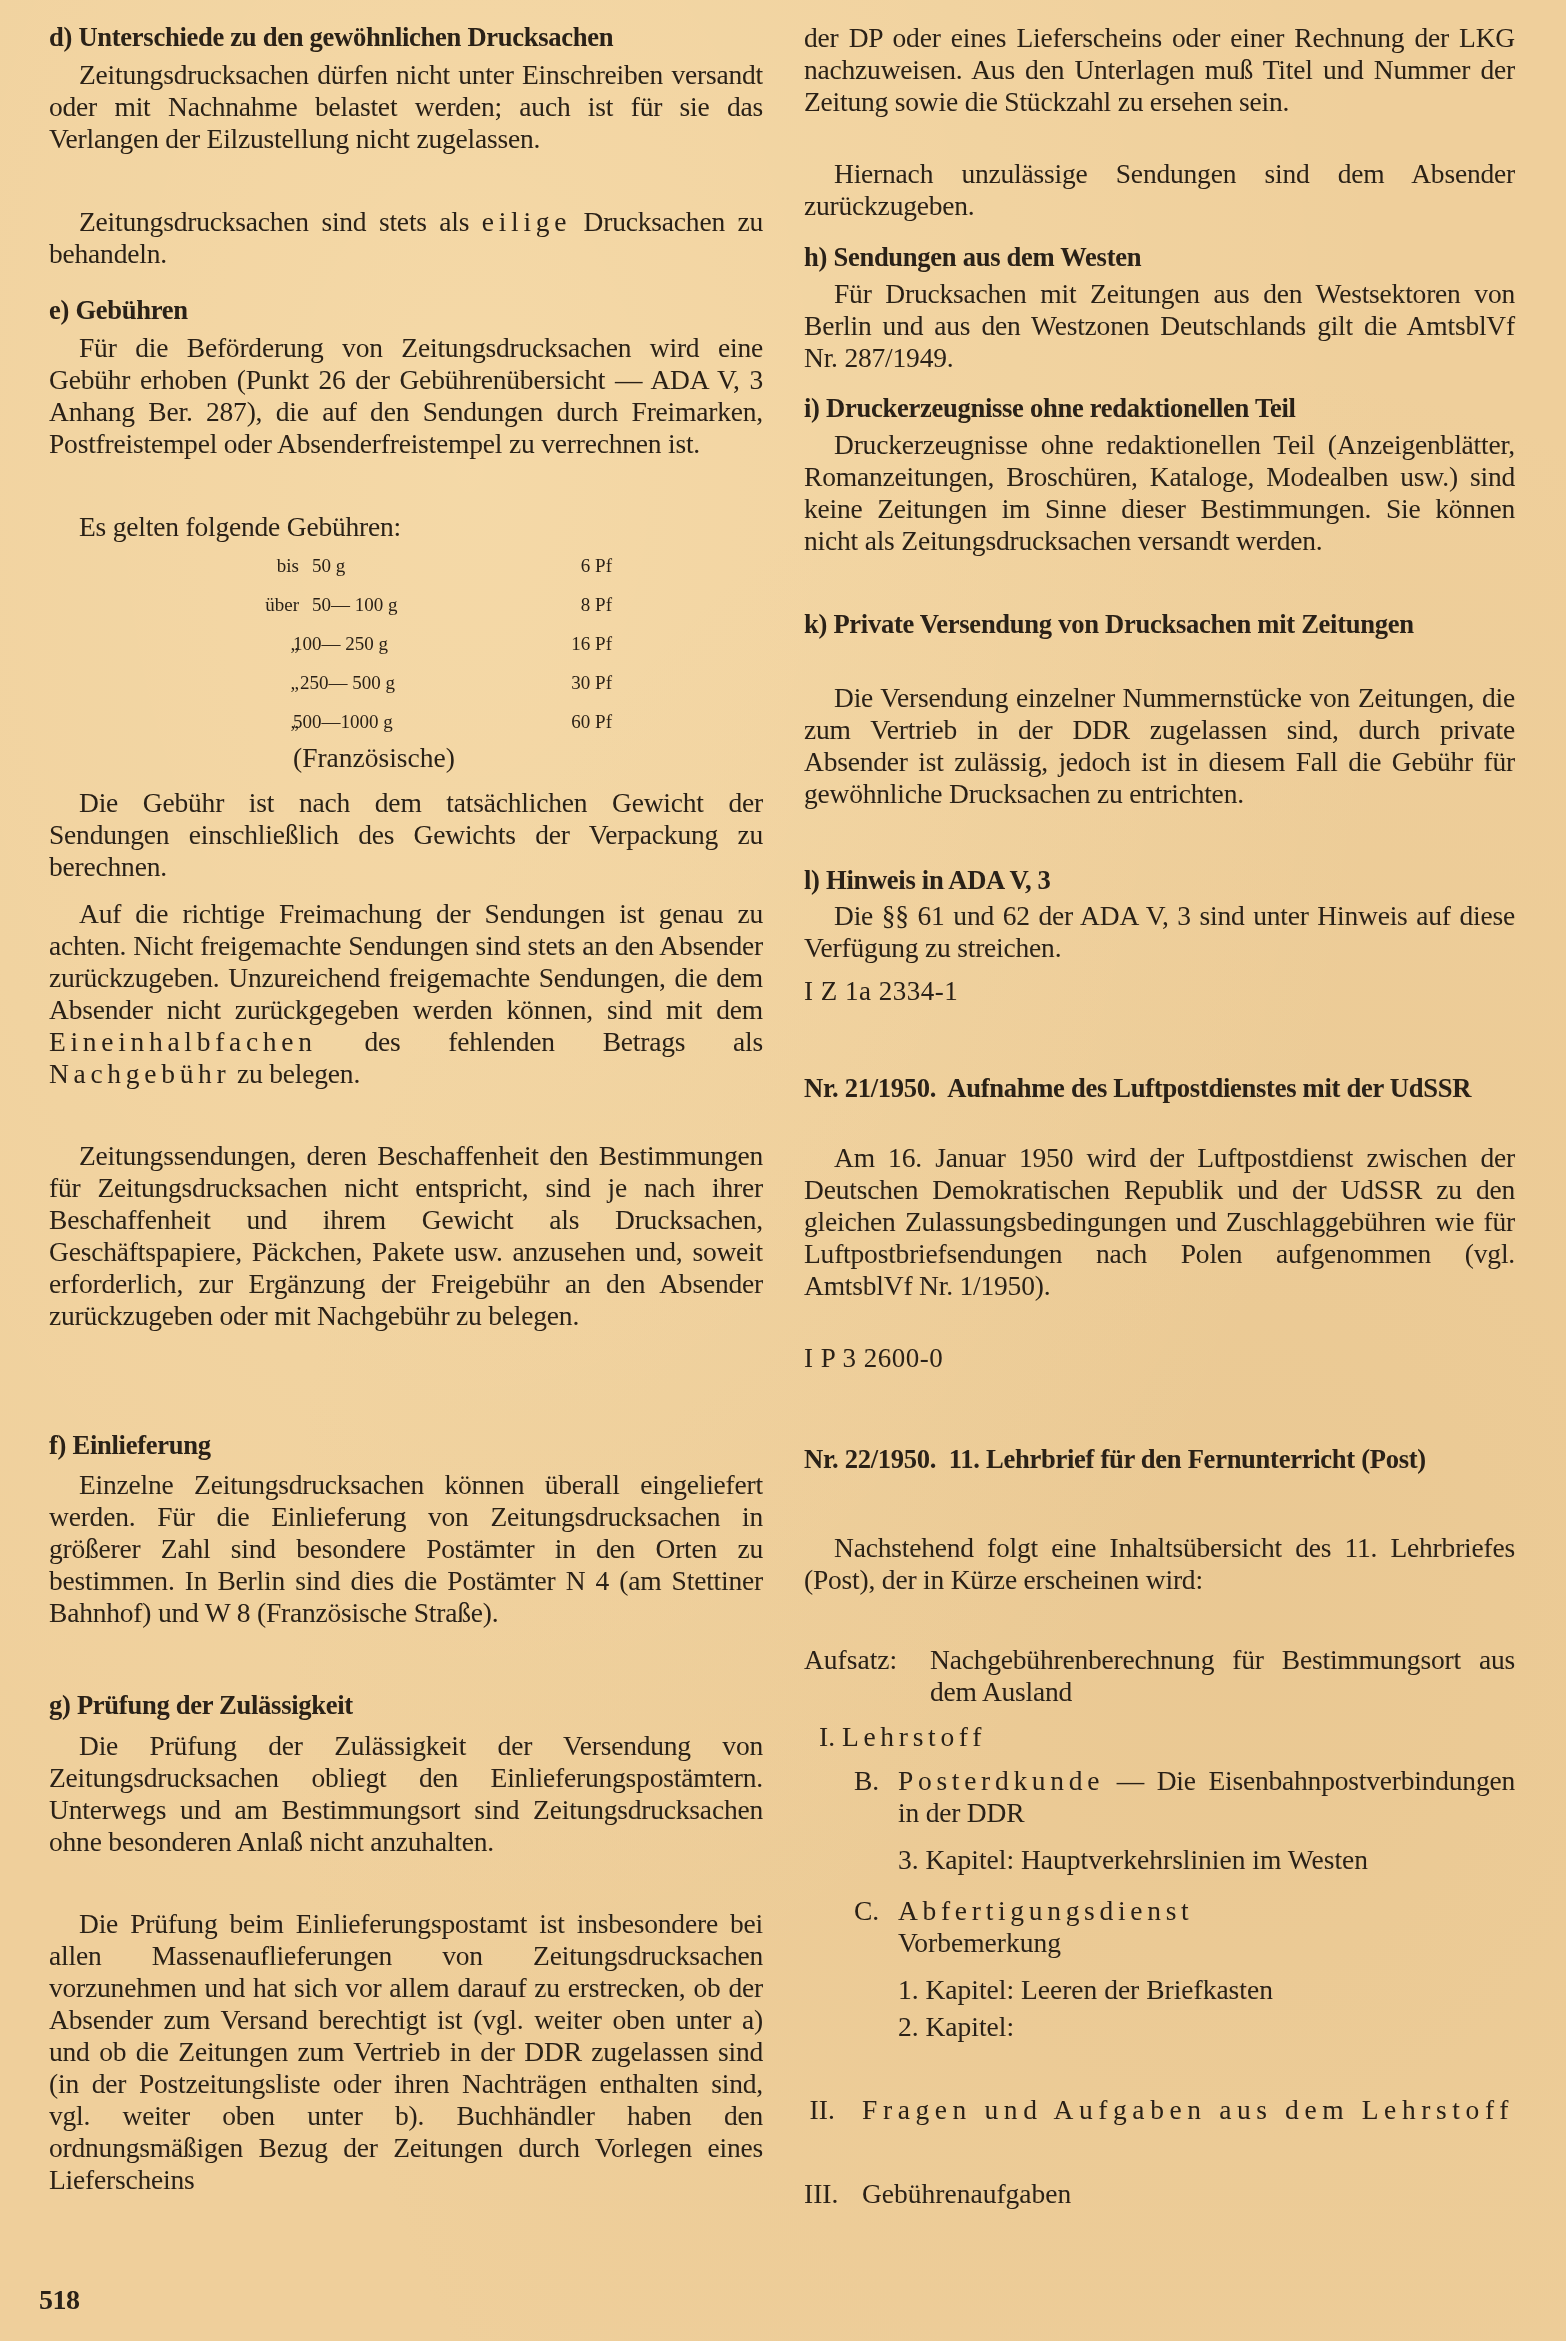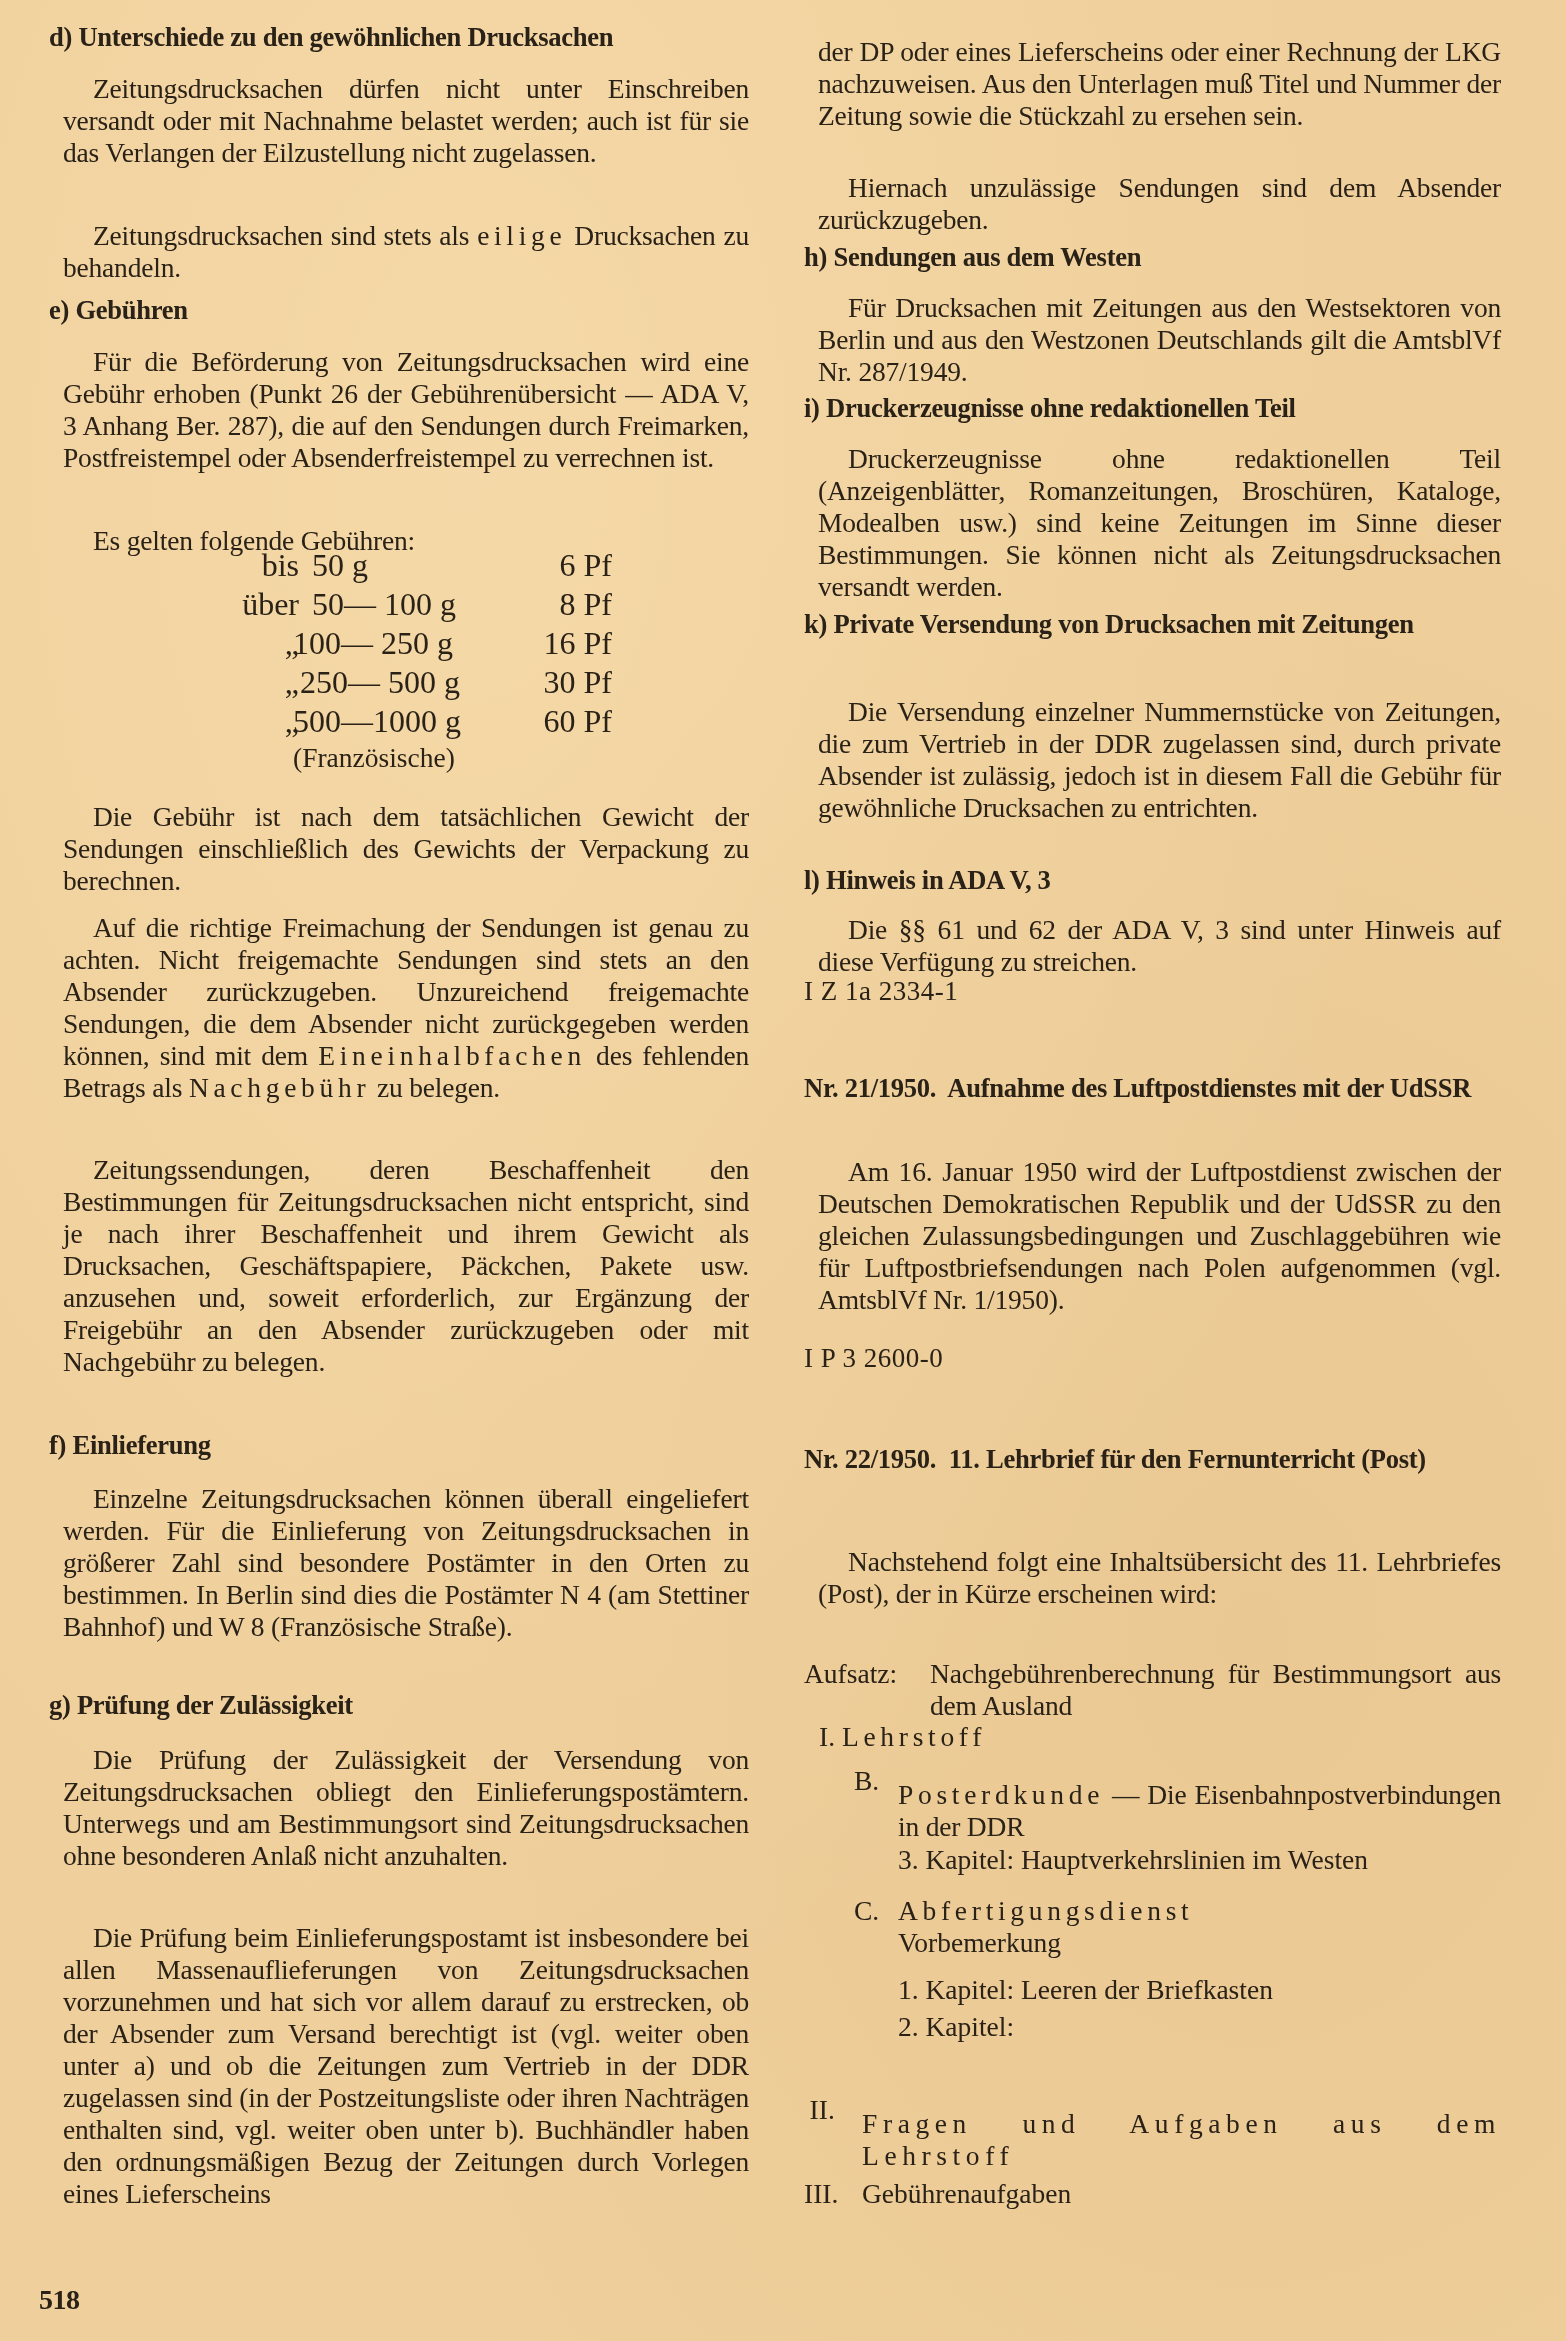--- a/index.html
+++ b/index.html
@@ -14,33 +14,33 @@
     position: relative;
   }
   .col { position: absolute; }
   .col-left { left: 49px; width: 714px; }
   .col-right { left: 804px; width: 711px; }
   .blk { position: absolute; left: 0; right: 0; }
   .p {
     font-size: 27.5px; line-height: 32px;
     text-align: justify; text-align-last: left;
     letter-spacing: -0.2px;
-    margin: 14px;
+    margin: 0;
   }
   .p.indent { text-indent: 30px; }
   .h {
     font-weight: bold; font-size: 26.6px; line-height: 32px;
     letter-spacing: -0.3px; margin: 0;
   }
   .h.hang { padding-left: 32px; text-indent: -32px; text-align: justify; text-align-last: left; }
   .sp { letter-spacing: 4.7px; }
   .ref { font-size: 27px; line-height: 32px; letter-spacing: 0.5px; }
   
   .fees { position: absolute; left: 0; width: 714px; }
-  .fee-row { position: relative; height: 39px; font-size: 32px; line-height: 39px; }
+  .fee-row { position: relative; height: 39px; font-size: 19px; line-height: 39px; }
   .fee-row span { position: absolute; top: 0; }
   .fee-prefix { right: 464px; text-align: right; }
   .fee-range { left: 263px; }
   .fee-price { right: 151px; text-align: right; }
   .fee-note { position: relative; height: 34px; font-size: 27.5px; line-height: 34px; }
   .fee-note span { position: absolute; left: 244px; top: 0; }
   
   .ol-row { position: absolute; font-size: 27.5px; line-height: 32px; }
   .page-number {
     position: absolute; left: 39px; top: 2284px;

